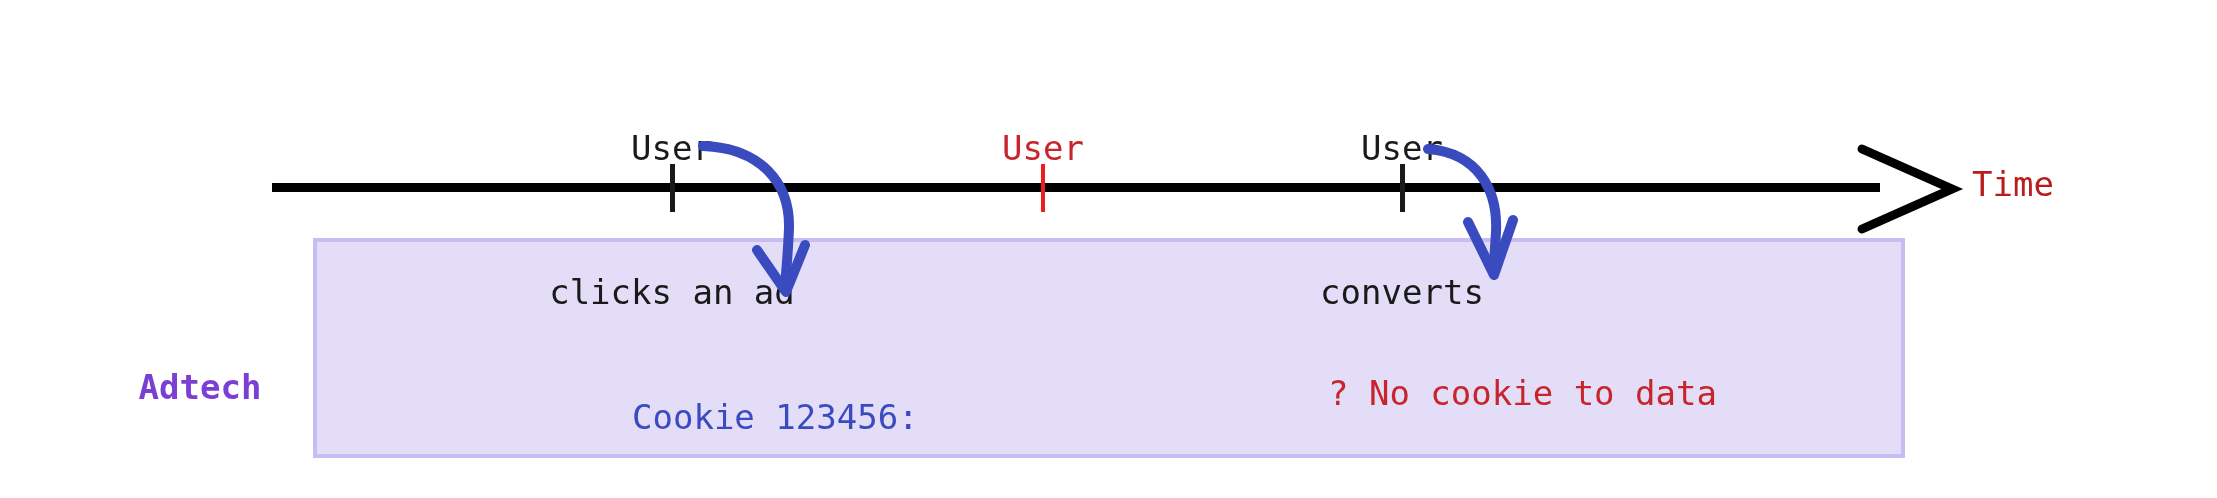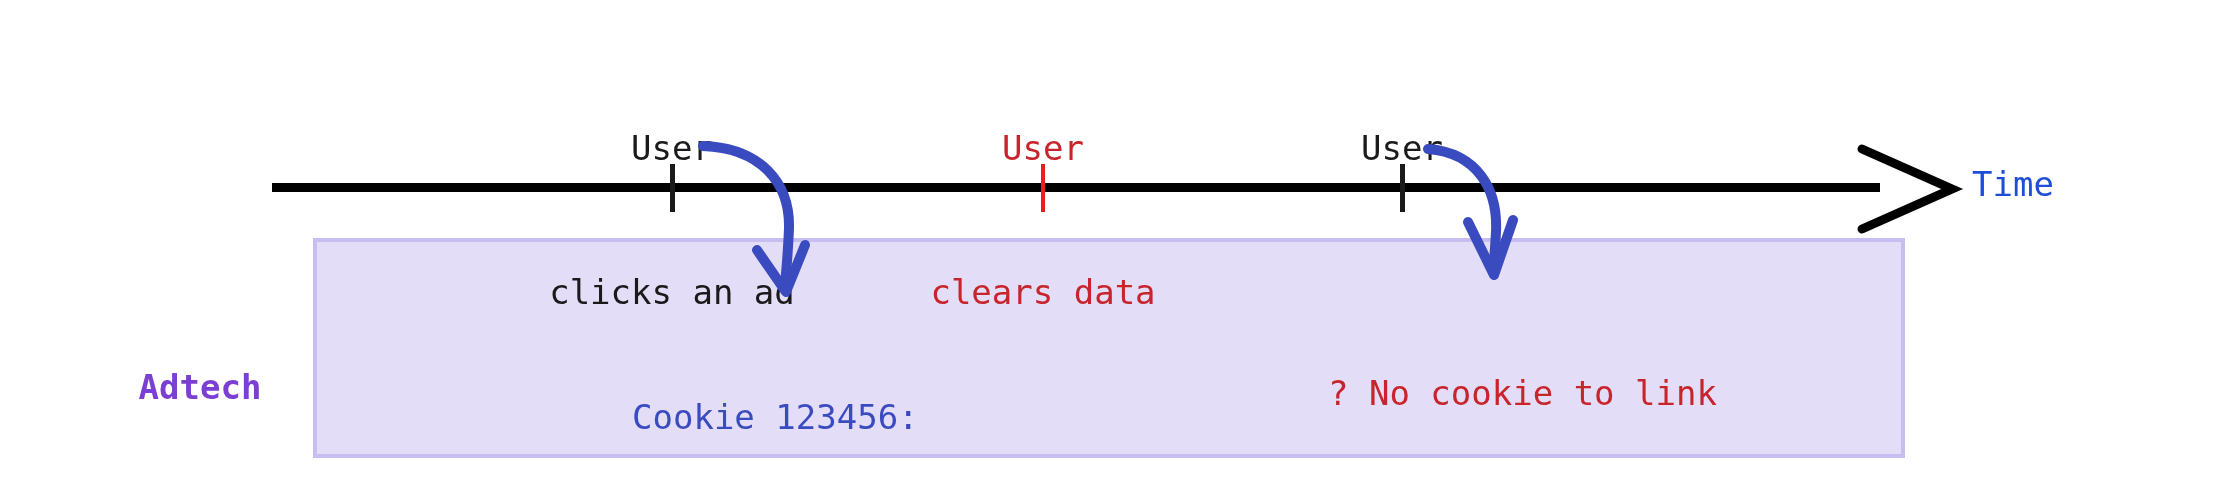--- a/index.html
+++ b/index.html
@@ -57,21 +57,21 @@
     left: 1856px;
     top: 143px;
     width: 110px;
     height: 92px;
   }
   #axis-head svg { display: block; }
 
   #time-label {
     left: 1972px;
     top: 162px;
-    color: #1d4ed8;
+    color: #b91c1c;
     font-size: 34px;
     line-height: 44px;
     white-space: pre;
   }
 
   .tick {
     width: 5px;
     height: 48px;
     top: 164px;
     background: #1a1a1a;
@@ -145,25 +145,25 @@
   <div class="abs tick red" style="left:1041px;"></div>
   <div class="abs tick" style="left:1400px;"></div>
 
   <div class="abs event-caption" style="left:472px;">
     <span class="ln">User</span>
     <span class="ln">clicks an ad</span>
   </div>
 
   <div class="abs event-caption red" style="left:843px;">
     <span class="ln">User</span>
-    <span class="ln">clears data</span>
   </div>
 
   <div class="abs event-caption" style="left:1202px;">
     <span class="ln">User</span>
+    <span class="ln">converts</span>
   </div>
 
   <div class="abs curve-arrow">
     <svg width="2217" height="498" viewBox="0 0 2217 498">
       <path d="M 703 146 C 760 148 790 182 789 228 C 788 254 786 272 785 287" fill="none" stroke="#3a4bc0" stroke-width="10" stroke-linecap="round"></path>
       <path d="M 757 250 L 786 292 L 805 245" fill="none" stroke="#3a4bc0" stroke-width="10" stroke-linecap="round" stroke-linejoin="round"></path>
     </svg>
   </div>
 
   <div class="abs curve-arrow">
@@ -172,19 +172,19 @@
       <path d="M 1468 222 L 1494 275 L 1513 220" fill="none" stroke="#3a4bc0" stroke-width="10" stroke-linecap="round" stroke-linejoin="round"></path>
     </svg>
   </div>
 
   <div id="cookie-note" class="abs">
     <span class="ln">Cookie 123456:</span>
     
   </div>
 
   <div id="conversion-note" class="abs">
-    <span class="ln">? No cookie to link</span>
+    <span class="ln">? No cookie to data</span>
     
     
     
   </div>
 
 </div>
 
 </body></html>

